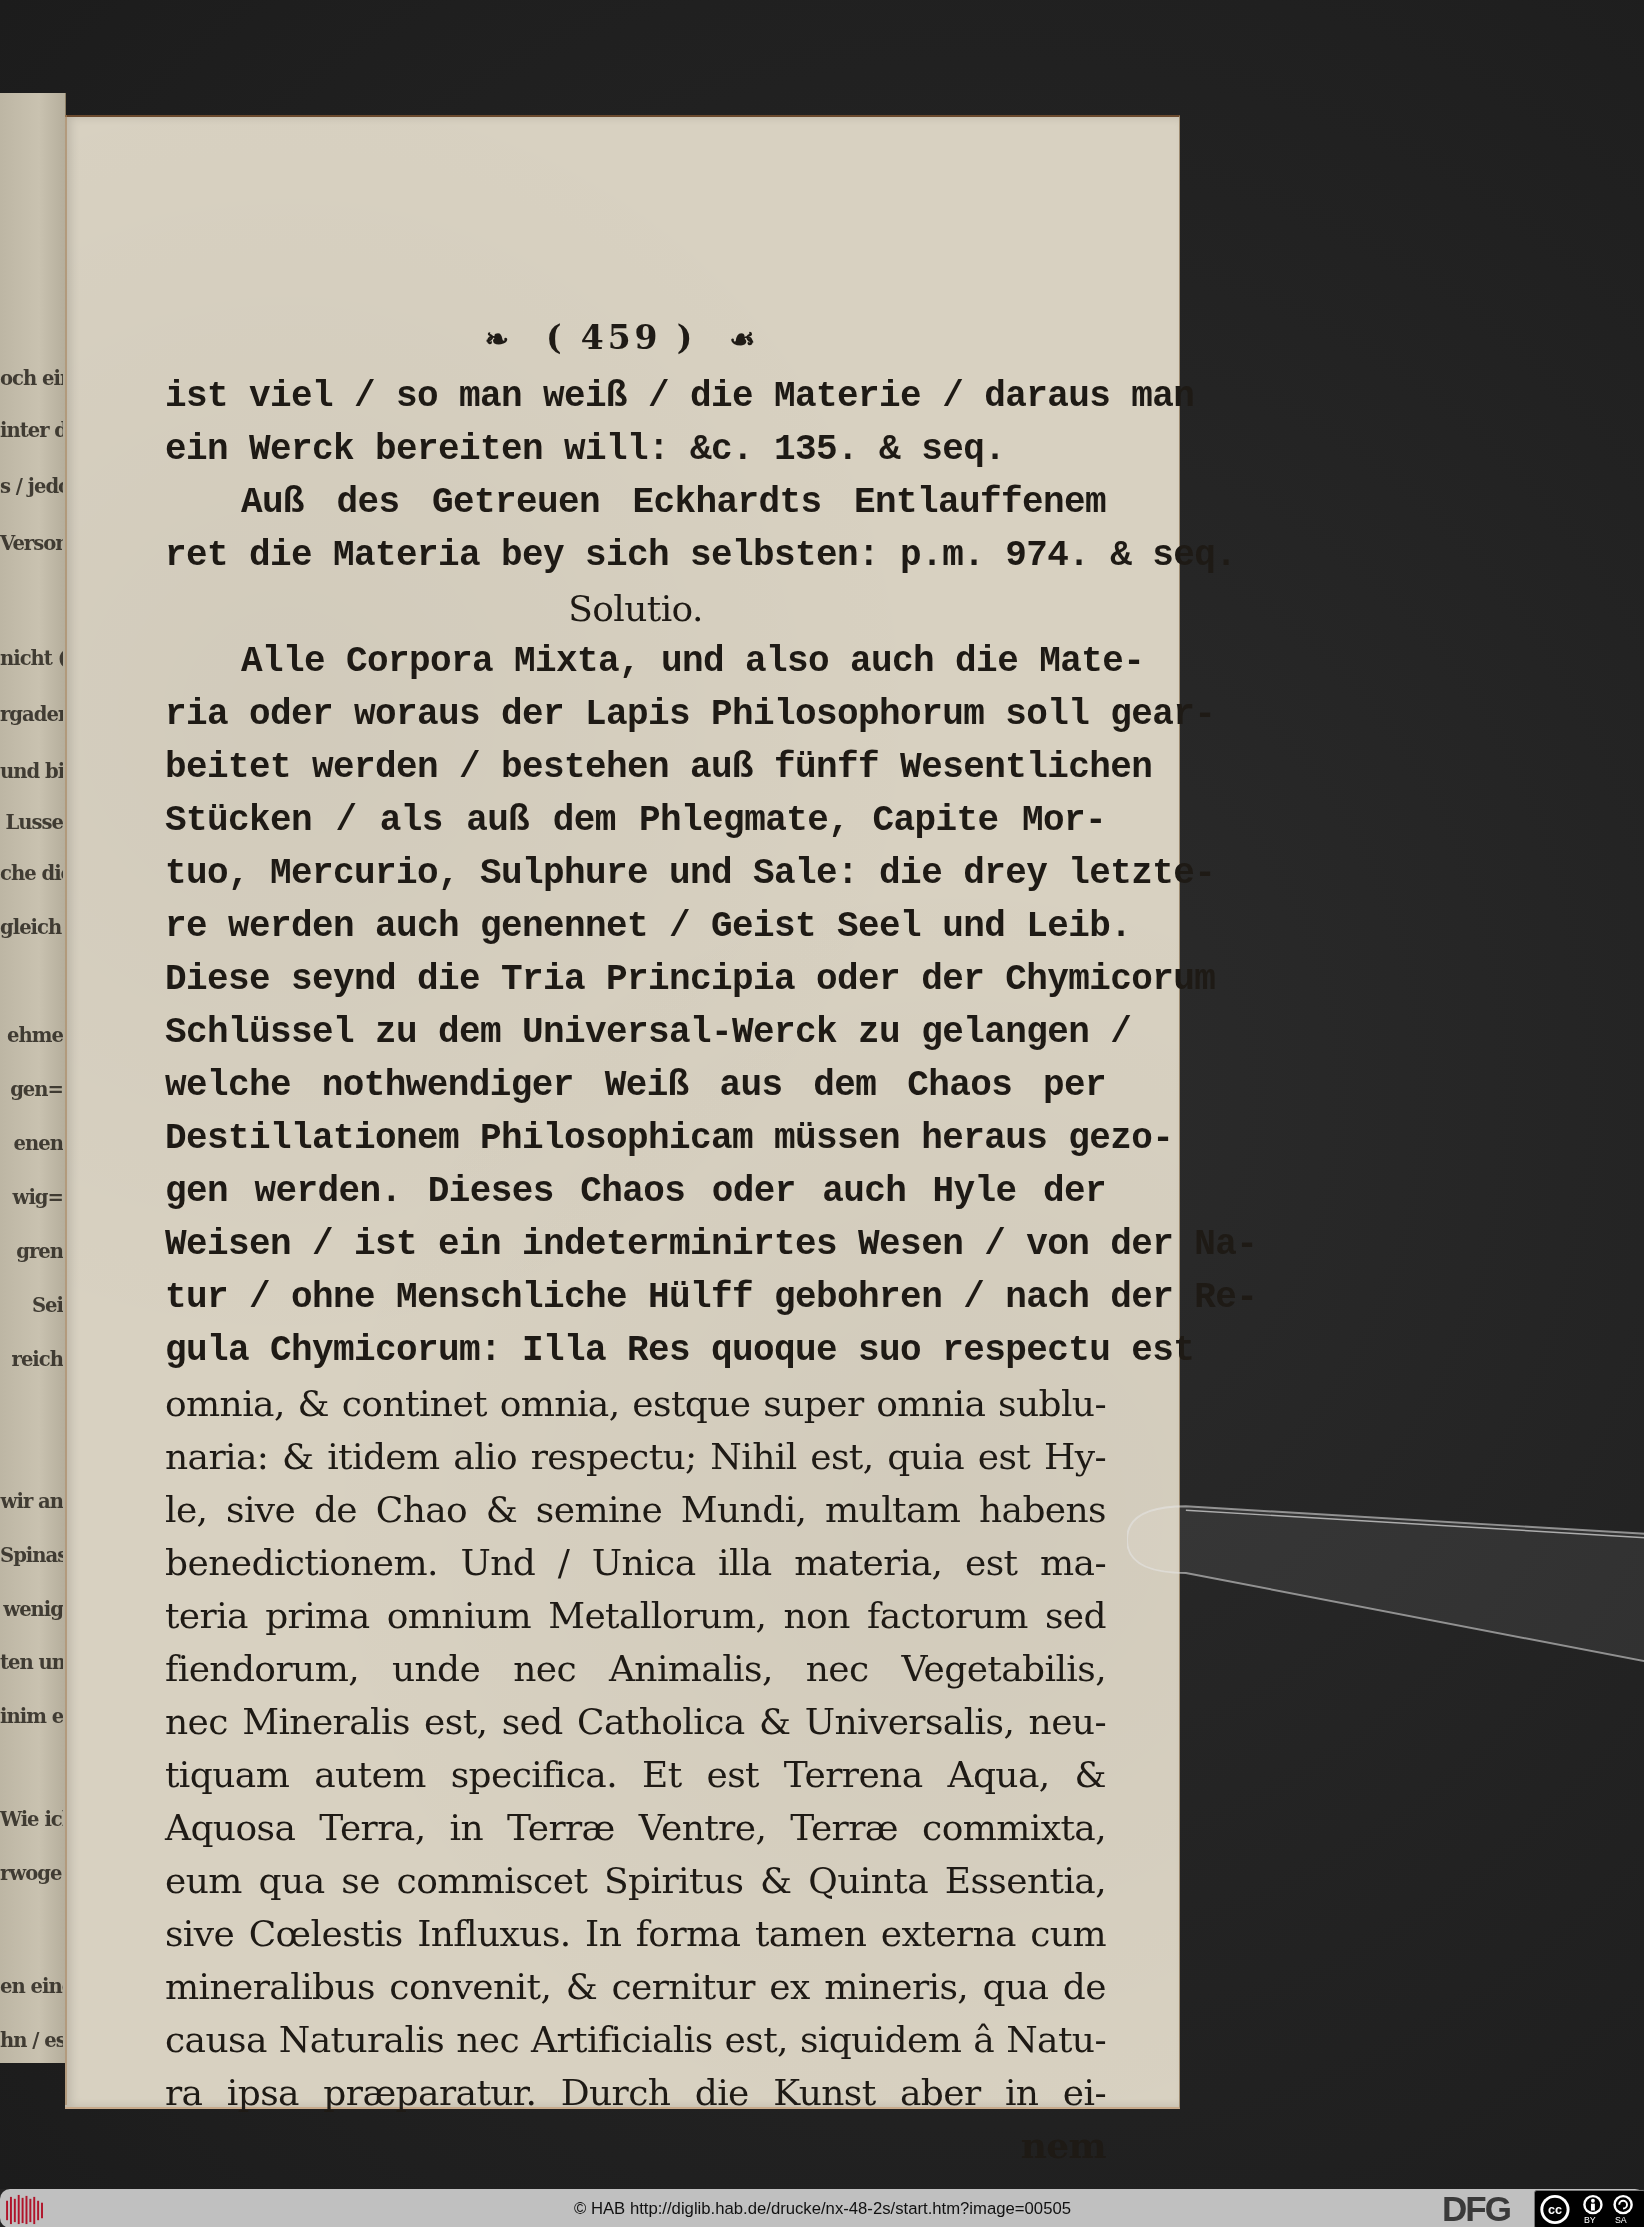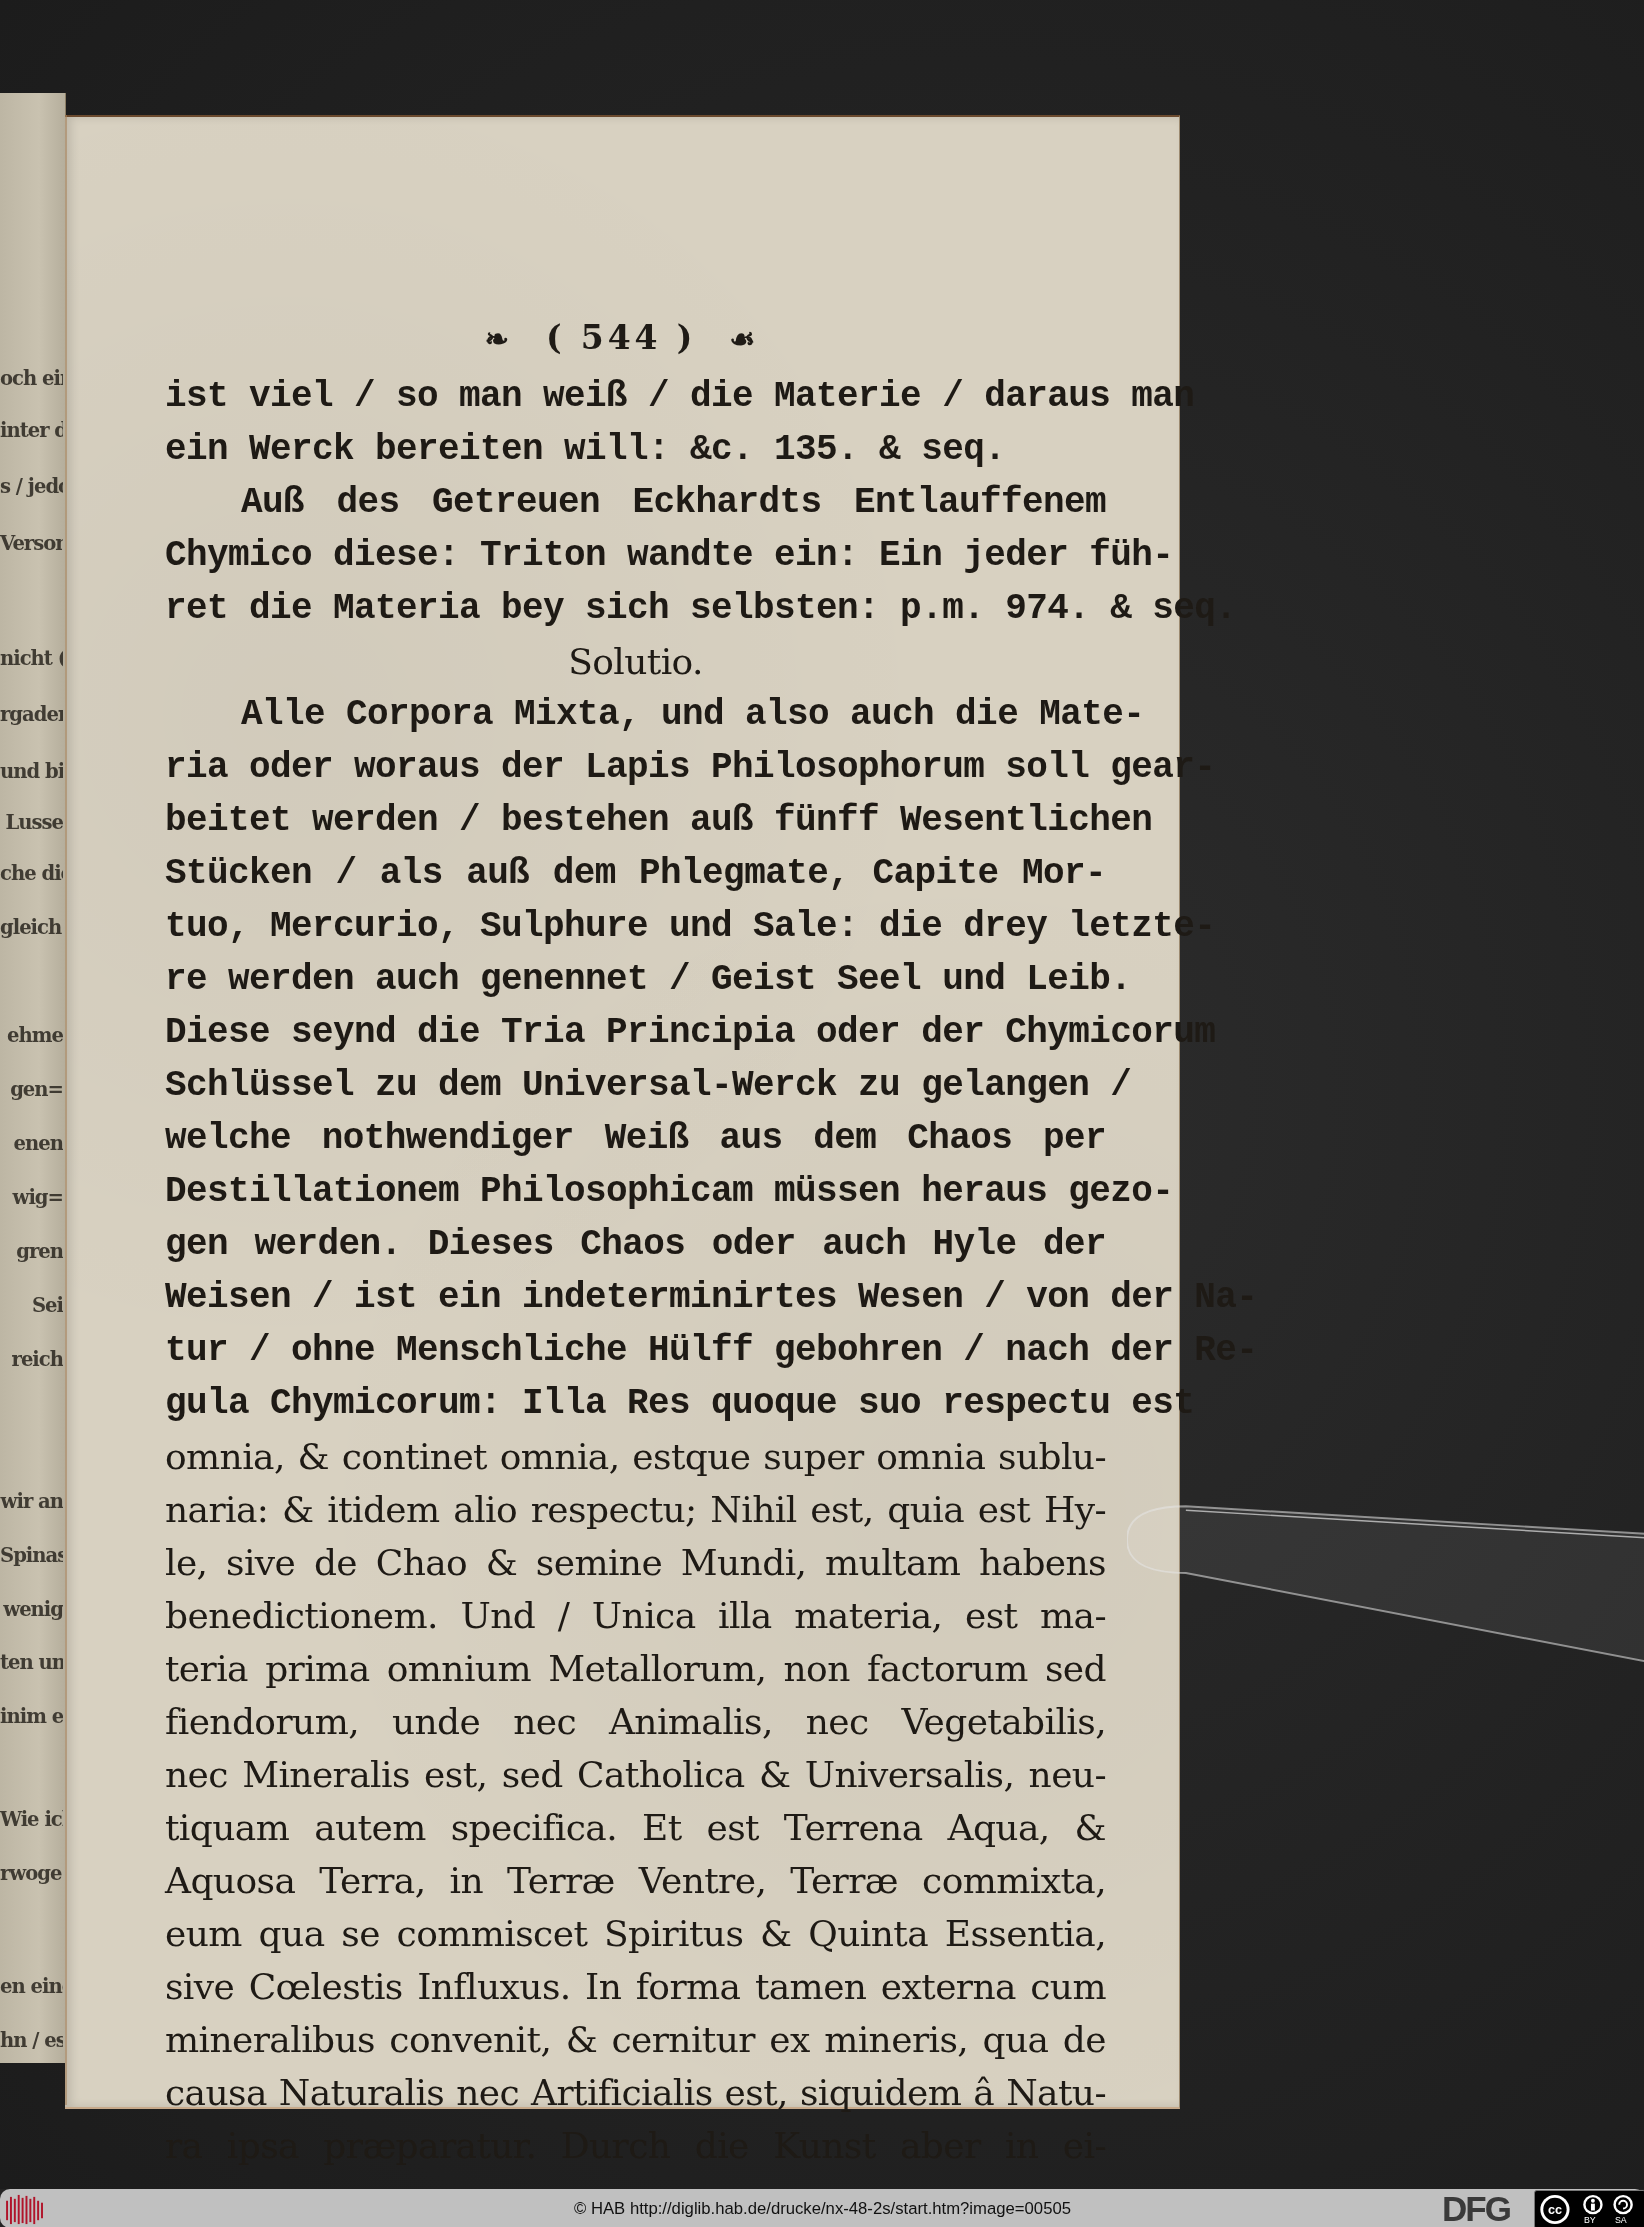--- a/index.html
+++ b/index.html
@@ -118,28 +118,27 @@
     <div class="facing-line" style="top: 1612px;">inim es</div>
     <div class="facing-line" style="top: 1715px;">Wie ich</div>
     <div class="facing-line" style="top: 1769px;">rwoge:</div>
     <div class="facing-line" style="top: 1882px;">en eines</div>
     <div class="facing-line" style="top: 1936px;">hn / es</div>
   </div>
 
 <div class="page">
   <div class="running-head">
     <span class="orn">❧</span>
-    <span>( 544 )</span>
+    <span>( 459 )</span>
     <span class="orn">☙</span>
   </div>
   <div class="text-block" id="textblock">
       <div class="line frak">ist viel / so man weiß / die Materie / daraus man</div>
       <div class="line frak last-left">ein Werck bereiten will: &amp;c. 135. &amp; seq.</div>
       <div class="line frak indent">Auß des Getreuen Eckhardts Entlauffenem</div>
-      <div class="line frak">Chymico diese: Triton wandte ein: Ein jeder füh-</div>
       <div class="line frak last-left">ret die Materia bey sich selbsten: p.m. 974. &amp; seq.</div>
       <div class="line center">Solutio.</div>
       <div class="line frak indent">Alle Corpora Mixta, und also auch die Mate-</div>
       <div class="line frak">ria oder woraus der Lapis Philosophorum soll gear-</div>
       <div class="line frak">beitet werden / bestehen auß fünff Wesentlichen</div>
       <div class="line frak">Stücken / als auß dem Phlegmate, Capite Mor-</div>
       <div class="line frak">tuo, Mercurio, Sulphure und Sale: die drey letzte-</div>
       <div class="line frak">re werden auch genennet / Geist Seel und Leib.</div>
       <div class="line frak">Diese seynd die Tria Principia oder der Chymicorum</div>
       <div class="line frak">Schlüssel zu dem Universal-Werck zu gelangen /</div>

